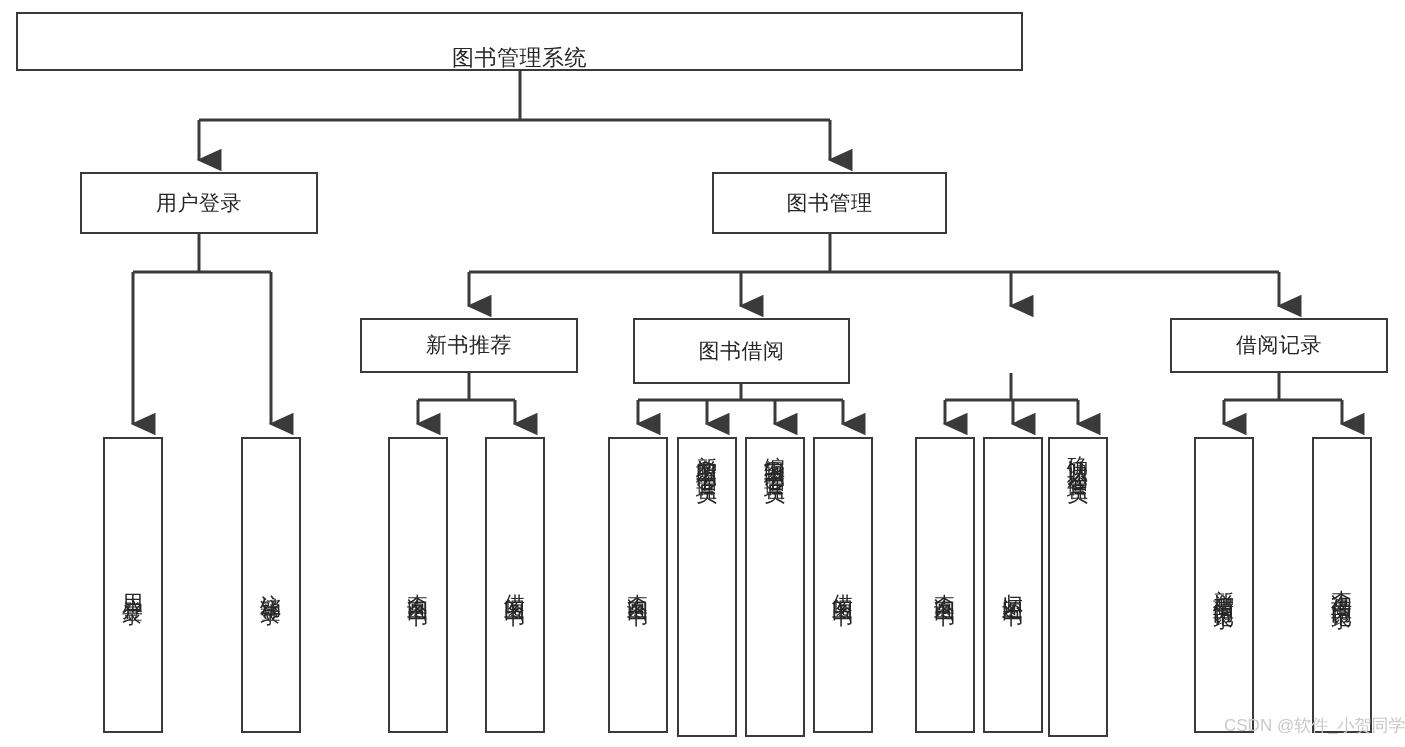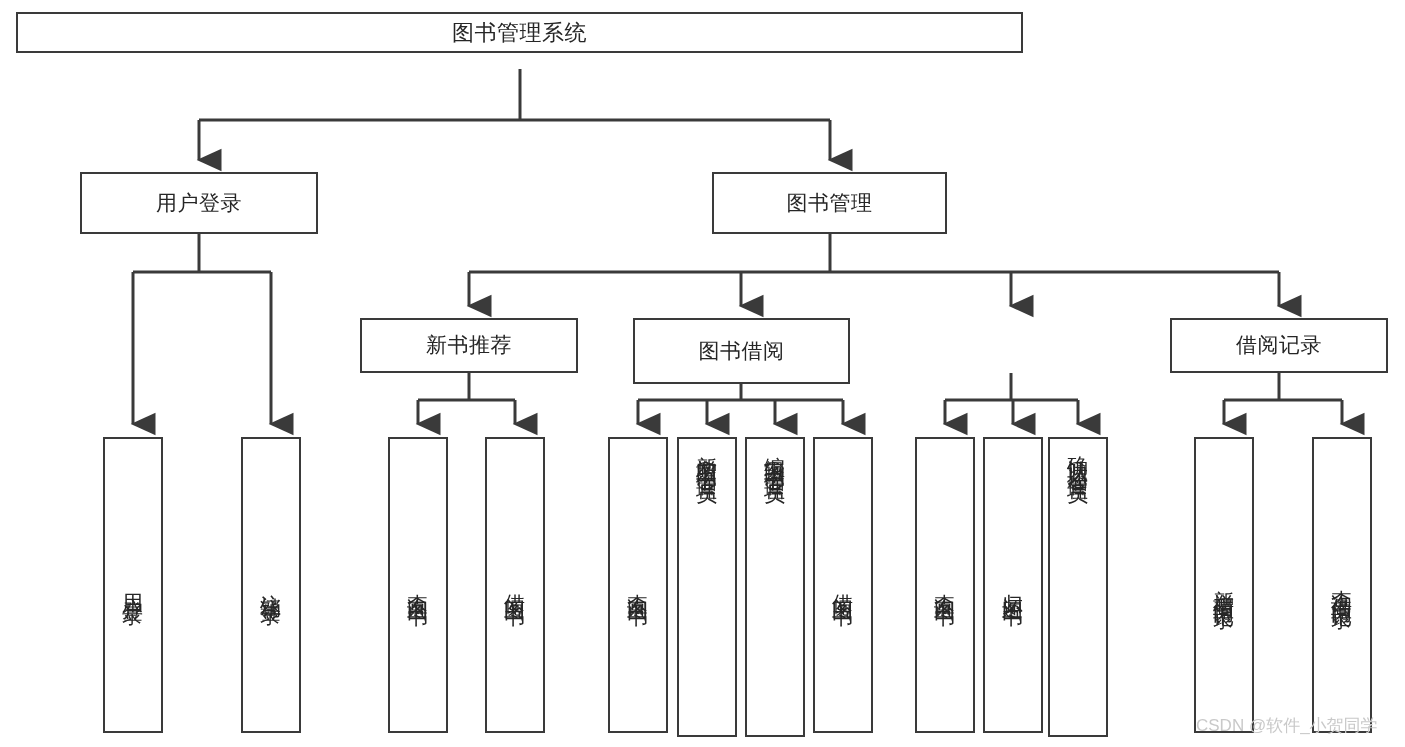--- a/index.html
+++ b/index.html
@@ -65,20 +65,21 @@
   .v-node.center-text {
     align-items: center;
   }
   .watermark {
     position: absolute;
     color: #c9c9c9;
     font-size: 17px;
     white-space: nowrap;
     z-index: 3;
     font-family: "Liberation Sans", "DejaVu Sans", sans-serif;
+    padding-left: 28px;
   }
 </style>
 </head>
 <body>
 
 <div id="canvas">
 
   <svg class="edges" viewBox="0 0 1405 747">
     <defs>
       <marker id="arrow" viewBox="0 0 12 12" refX="6" refY="10" markerWidth="9" markerHeight="9" orient="auto-start-reverse">
@@ -122,21 +123,21 @@
       <path d="M 1013 400 L 1013 424" marker-end="url(#arrow)"></path>
       <path d="M 1078 400 L 1078 424" marker-end="url(#arrow)"></path>
 
       <path d="M 1279 373 L 1279 400"></path>
       <path d="M 1224 400 L 1342 400"></path>
       <path d="M 1224 400 L 1224 424" marker-end="url(#arrow)"></path>
       <path d="M 1342 400 L 1342 424" marker-end="url(#arrow)"></path>
     </g>
   </svg>
 
-  <div class="node h-node root" style="left:16px; top:12px; width:1007px; height:41px;">
+  <div class="node h-node root" style="left:16px; top:12px; width:1007px; height:59px;align-items:flex-end;">
     <span class="label">图书管理系统</span>
   </div>
 
   <div class="node h-node" style="left:80px; top:172px; width:238px; height:62px;">
     <span class="label">用户登录</span>
   </div>
 
   <div class="node h-node" style="left:712px; top:172px; width:235px; height:62px;">
     <span class="label">图书管理</span>
   </div>

